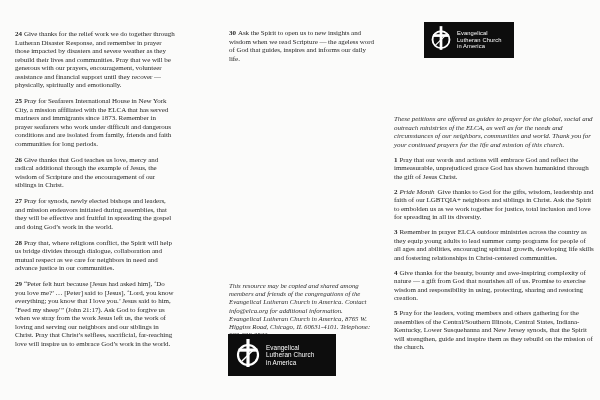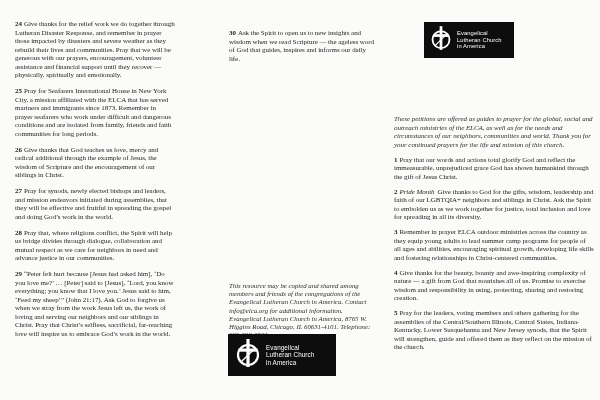--- a/index.html
+++ b/index.html
@@ -3,21 +3,21 @@
 <meta charset="utf-8">
 <style>
   html,body{margin:0;padding:0;}
   .canvas{position:relative;width:600px;height:400px;background:#fbfbfa;overflow:hidden;
           font-family:"Liberation Serif","DejaVu Serif",serif;color:#262626;}
   .body-text{font-size:7px;line-height:8.5px;letter-spacing:-0.05px;}
   .item{margin:0 0 7.5px 0;}
   .num{font-weight:bold;margin-right:2px;}
   .lead{margin-right:3px;}
   .col{position:absolute;}
-  .col1{left:15px;top:20px;width:160px;}
+  .col1{left:15px;top:30px;width:160px;}
   .col2{left:229px;top:29px;width:146px;}
   .footer-note{position:absolute;left:229px;top:282px;width:147px;
                font-style:italic;font-size:6.8px;line-height:8.2px;color:#2e2e2e;}
   .logo-box{position:absolute;background:#0d0d0d;display:flex;align-items:center;
             box-sizing:border-box;color:#ffffff;font-family:"Liberation Sans",sans-serif;}
   .logo-box .emblem{flex:0 0 auto;margin-right:5px;}
   .logo-text{font-size:6.3px;line-height:7.2px;letter-spacing:0.1px;}
   .logo-left{left:228px;top:334px;width:108px;height:42px;padding:5px 7px;}
   .logo-right{left:424px;top:22px;width:90px;height:36px;padding:4px 6px;}
   .logo-right .logo-text{font-size:5.8px;line-height:6.6px;}
@@ -78,20 +78,20 @@
     <span class="logo-text">
       <span>Evangelical</span><br>
       <span>Lutheran Church</span><br>
       <span>in America</span>
     </span>
   </div>
 
 
   <div class="col right-content body-text">
     <p class="item intro">These petitions are offered as guides to prayer for the global, social and outreach ministries of the ELCA, as well as for the needs and circumstances of our neighbors, communities and world. Thank you for your continued prayers for the life and mission of this church.</p>
-    <p class="item"><b class="num">1</b><span>Pray that our words and actions total glorify God and reflect the immeasurable, unprejudiced grace God has shown humankind through the gift of Jesus Christ.</span></p>
+    <p class="item"><b class="num">1</b><span>Pray that our words and actions will embrace God and reflect the immeasurable, unprejudiced grace God has shown humankind through the gift of Jesus Christ.</span></p>
     <p class="item"><b class="num">2</b><i class="lead">Pride Month</i><span>Give thanks to God for the gifts, wisdom, leadership and faith of our LGBTQIA+ neighbors and siblings in Christ. Ask the Spirit to embolden us as we work together for justice, total inclusion and love for spreading in all its diversity.</span></p>
     <p class="item"><b class="num">3</b><span>Remember in prayer ELCA outdoor ministries across the country as they equip young adults to lead summer camp programs for people of all ages and abilities, encouraging spiritual growth, developing life skills and fostering relationships in Christ-centered communities.</span></p>
     <p class="item"><b class="num">4</b><span>Give thanks for the beauty, bounty and awe-inspiring complexity of nature — a gift from God that nourishes all of us. Promise to exercise wisdom and responsibility in using, protecting, sharing and restoring creation.</span></p>
-    <p class="item"><b class="num">5</b><span>Pray for the leaders, voting members and others gathering for the assemblies of the Central/Southern Illinois, Central States, Indiana-Kentucky, Lower Susquehanna and New Jersey synods, that the Spirit will strengthen, guide and offered them as they reflect on the mission of the church.</span></p>
+    <p class="item"><b class="num">5</b><span>Pray for the leaders, voting members and others gathering for the assemblies of the Central/Southern Illinois, Central States, Indiana-Kentucky, Lower Susquehanna and New Jersey synods, that the Spirit will strengthen, guide and inspire them as they rebuild on the mission of the church.</span></p>
   </div>
 
 </div>
 
 </body></html>

